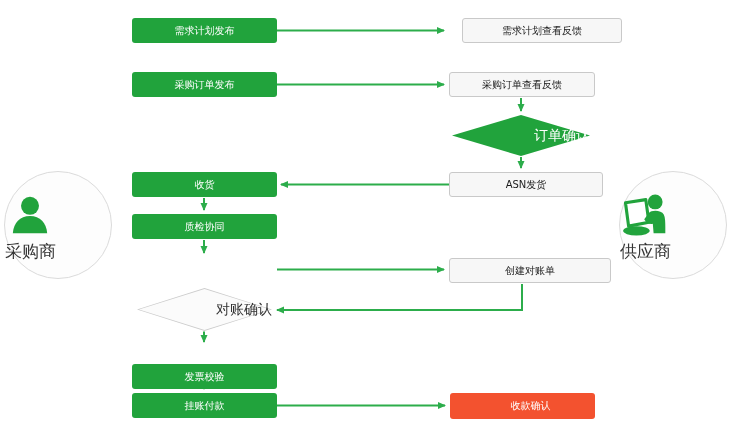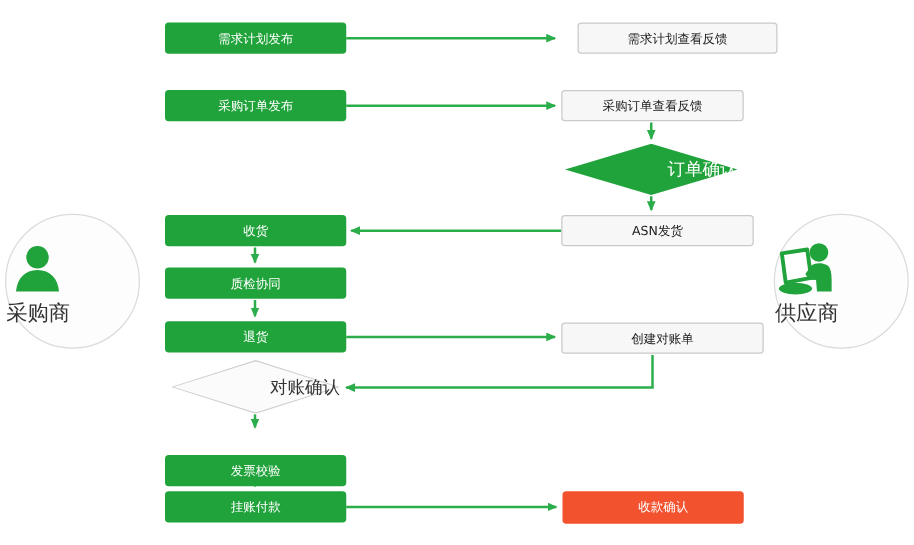--- a/index.html
+++ b/index.html
@@ -159,21 +159,20 @@
       <circle cx="45" cy="14" r="9.5" fill="#21A33C"></circle>
       <path d="M37 28 C40 24 53 24 56 30 C58 34 58 40 58 46 L58 54 L43 54 L42 42 C38 43 34 41 31 36 Z" fill="#21A33C"></path>
     </svg>
     <div class="alabel">供应商</div>
   </div>
 
   <div class="node gbox" id="n-demand-publish">需求计划发布</div>
   <div class="node gbox" id="n-po-publish">采购订单发布</div>
   <div class="node gbox" id="n-receive">收货</div>
   <div class="node gbox" id="n-quality">质检协同</div>
-  <div class="node gbox" id="n-returns">退货</div>
   <div class="node gbox" id="n-invoice-check">发票校验</div>
   <div class="node gbox" id="n-payment">挂账付款</div>
 
   <div class="node wbox" id="n-demand-feedback">需求计划查看反馈</div>
   <div class="node wbox" id="n-po-feedback">采购订单查看反馈</div>
   <div class="node wbox" id="n-asn-ship">ASN发货</div>
   <div class="node wbox" id="n-statement-create">创建对账单</div>
   <div class="node rbox" id="n-receipt-confirm">收款确认</div>
 
   <div class="diamond green" id="n-order-confirm">

